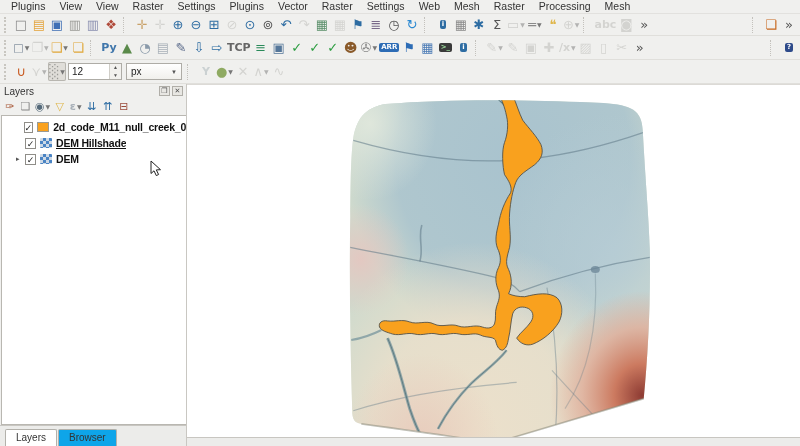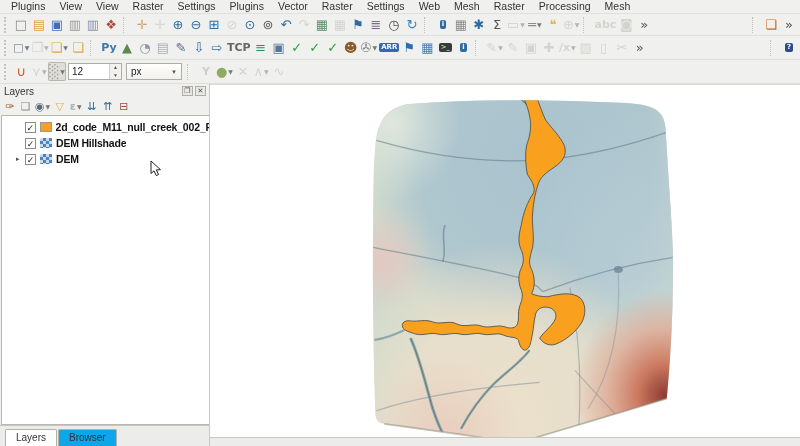--- a/index.html
+++ b/index.html
@@ -39,21 +39,21 @@
     background:#f2f1ee; display:flex; align-items:center; justify-content:center; }
   .combo { display:inline-flex; align-items:center; justify-content:space-between;
     width:56px; height:17px; border:1px solid #aeaca6; background:linear-gradient(#ffffff,#f1f0ec);
     font-size:10px; color:#222; padding:0 4px; margin:0 2px; }
   .combo .arrow { font-size:6px; color:#555; }
 
   
   #main { display:flex; height:362px; }
 
   
-  #layers-panel { width:210px; background:#f0f0ee; border-right:1px solid #c9c7c2;
+  #layers-panel { width:187px; background:#f0f0ee; border-right:1px solid #c9c7c2;
     display:flex; flex-direction:column; }
   #panel-titlebar { height:13px; display:flex; align-items:center; padding:1px 3px 0 4px; }
   #panel-title { font-size:10px; color:#333; flex:1; }
   .panel-hbtn { width:11px; height:10px; border:1px solid #b0aea8; background:#e8e7e3;
     font-size:7px; line-height:8px; text-align:center; color:#555; margin-left:2px;
     font-family:"DejaVu Sans",sans-serif; }
   #panel-toolbar { height:18px; display:flex; align-items:center; padding:0 2px; gap:1px; }
   #panel-toolbar .tbtn { height:15px; min-width:15px; }
   #panel-toolbar .glyph { font-size:11px; }
   #layer-list { flex:1; background:#fff; border:1px solid #b9b7b1; border-right:0;
@@ -64,21 +64,21 @@
     font-size:9px; line-height:10px; text-align:center; color:#222; margin-right:4px;
     font-family:"DejaVu Sans",sans-serif; }
   .swatch { width:12px; height:10px; margin-right:4px; flex:none; }
   .swatch.polygon-orange { background:var(--creek-fill,#f9a11e); border:1px solid #9a9a94; }
   .swatch.raster { background-image:
       linear-gradient(45deg,#4a84c4 25%,transparent 25%,transparent 75%,#4a84c4 75%),
       linear-gradient(45deg,#4a84c4 25%,#cdd9e6 25%,#cdd9e6 75%,#4a84c4 75%);
     background-size:6px 6px; background-position:0 0,3px 3px; border-radius:1px; }
   .layer-label { font-size:10.5px; font-weight:bold; color:#111; white-space:nowrap;
     overflow:hidden; letter-spacing:-0.2px; }
-  .layer-label.underline { }
+  .layer-label.underline { text-decoration:underline; }
 
   
   #panel-tabs { height:21px; background:#ececea; border-top:1px solid #c8c6c1;
     display:flex; align-items:flex-end; padding-left:5px; }
   .tab { font-size:10px; color:#333; padding:2px 10px 3px; margin-right:1px;
     border:1px solid #b3b1ab; border-bottom:0; background:#0ea5e9; border-radius:2px 2px 0 0; }
   .tab.active { background:#fff; position:relative; top:1px; padding-bottom:4px; }
 
   
   #canvas-col { flex:1; display:flex; flex-direction:column; }

